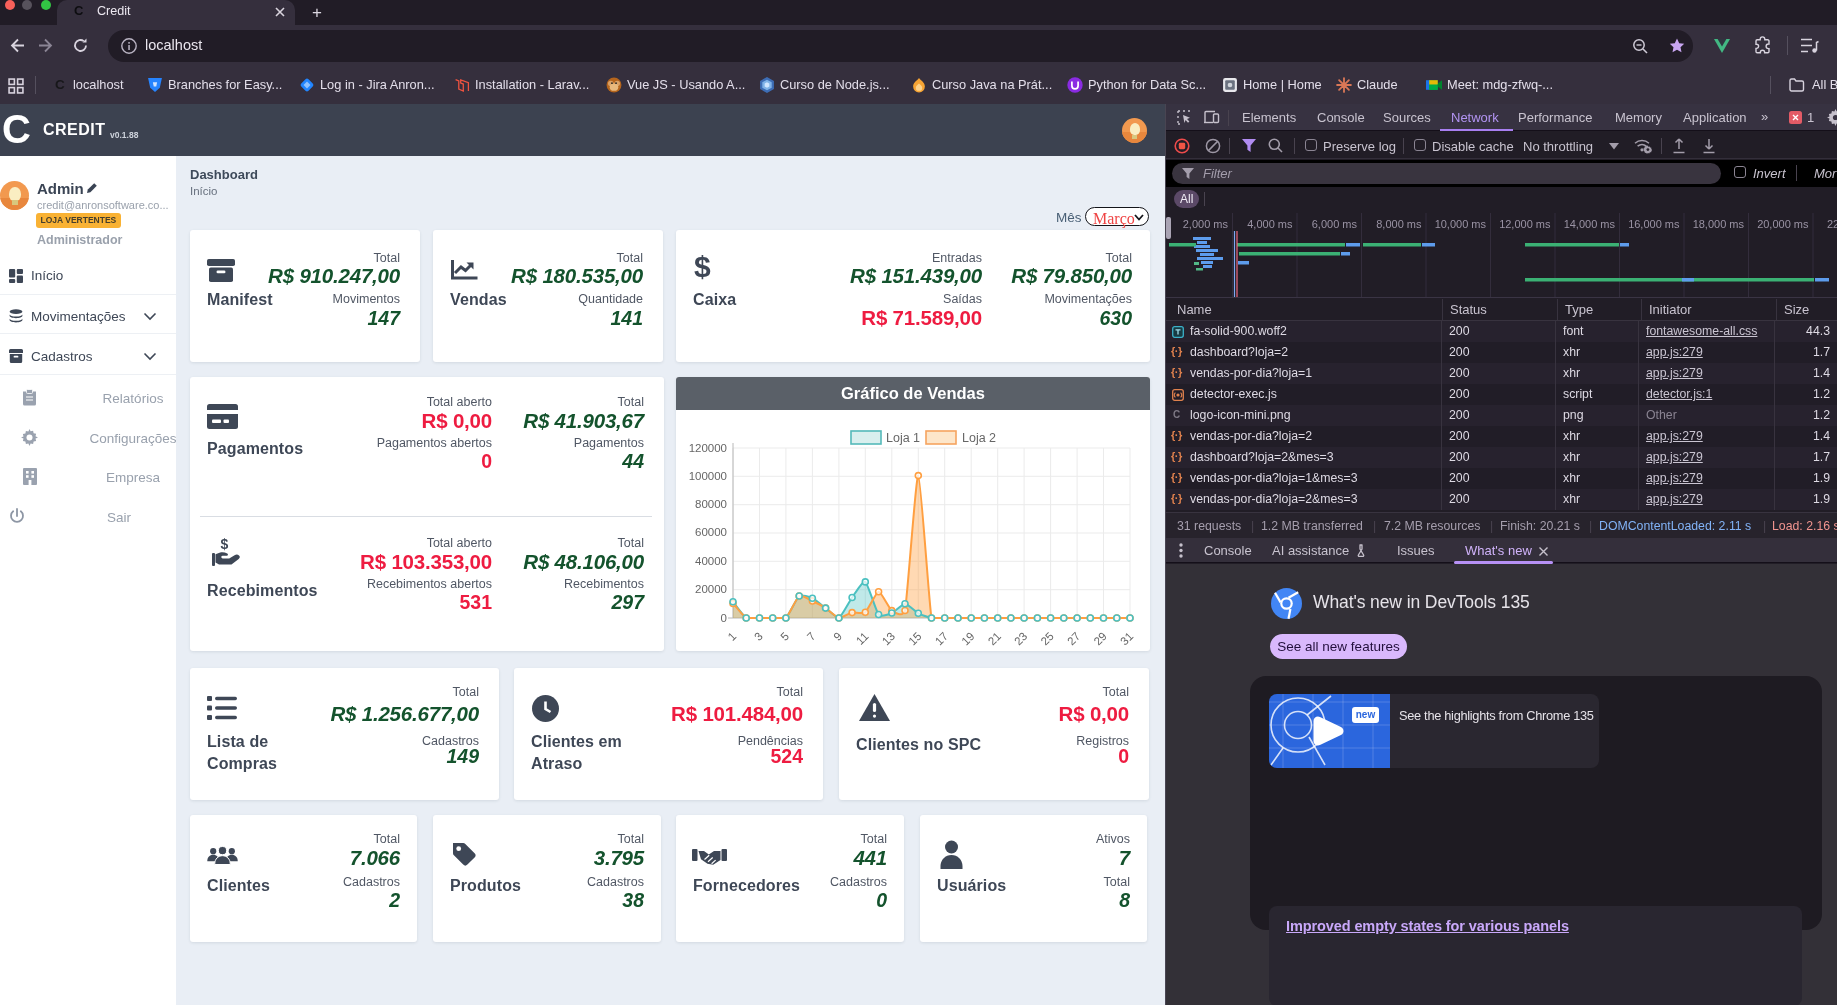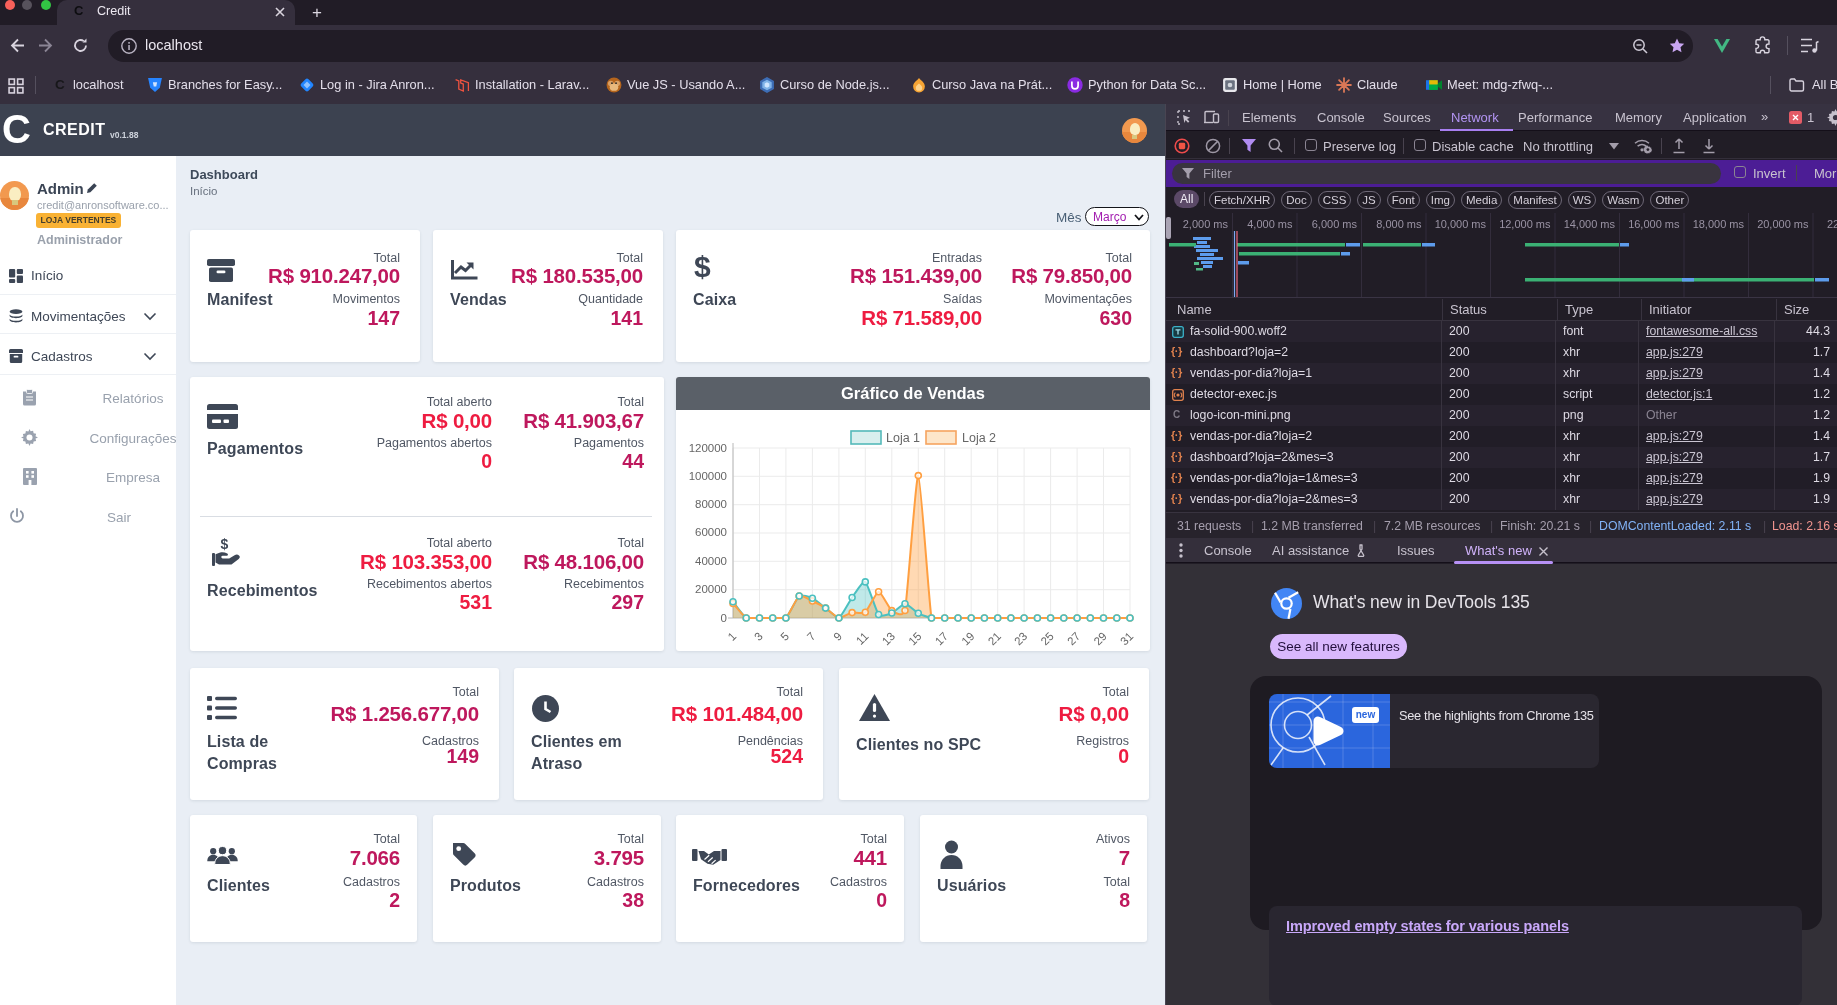--- a/index.html
+++ b/index.html
@@ -19,21 +19,21 @@
 
 #page{position:absolute;left:0;top:104px;width:1165px;height:901px;background:#e9eef5;overflow:hidden;}
 #apphead{position:absolute;left:0;top:0;width:1165px;height:52px;background:#3c4250;}
 #sidebar{position:absolute;left:0;top:52px;width:176px;height:849px;background:#ffffff;}
 .smenu{position:absolute;left:0;width:176px;font-size:13.5px;color:#3e4756;}
 .sgray{color:#99a1ad;text-align:center;}
 .card{position:absolute;background:#fff;border-radius:3px;box-shadow:0 1px 3px rgba(60,70,90,.12);}
 .clabel{position:absolute;font-size:12.5px;color:#505764;}
 .cnum{position:absolute;font-weight:bold;font-size:20.5px;letter-spacing:-0.2px;}
 .cnum2{position:absolute;font-weight:bold;font-size:19.5px;}
-.green{color:#be185d;}
+.green{color:#14532d;font-style:italic;}
 .red{color:#ee1c41;}
 .ctitle{position:absolute;font-size:16px;font-weight:bold;color:#3e4756;letter-spacing:0.1px;}
 .r{text-align:right;}
 
 #devtools{position:absolute;left:1165px;top:104px;width:672px;height:901px;background:#211d26;border-left:1px solid #494552;overflow:hidden;}
 .dt-row{position:absolute;left:0;width:671px;}
 .dtxt{color:#c8c3cf;font-size:13px;}
 .chip{display:inline-block;height:18px;line-height:17px;border:1px solid #6d6776;border-radius:9px;padding:0 4px;color:#d5d0da;font-size:11.5px;margin-right:6px;}
 .netrow{position:absolute;left:0;width:671px;height:21px;font-size:12.3px;color:#dedae4;}
 .cell{position:absolute;top:0;height:21px;line-height:21px;white-space:nowrap;overflow:hidden;}
@@ -262,21 +262,21 @@
           <path d="M8 1v7" stroke="#8d96a4" stroke-width="1.8" stroke-linecap="round"></path>
           <path d="M4.2 3.2a6 6 0 1 0 7.6 0" stroke="#8d96a4" stroke-width="1.8" fill="none" stroke-linecap="round"></path>
         </svg>
       <span class="smenu sgray" style="left:31px;top:354px;">Sair</span>
     </div>
     <div id="content">
       <span class="abs" style="left:190px;top:63px;font-size:13px;font-weight:bold;color:#3e4a5a;">Dashboard</span>
       <span class="abs" style="left:190px;top:81px;font-size:11.5px;color:#67707e;">Início</span>
       <span class="abs" style="left:1056px;top:106px;font-size:13.5px;color:#4a6076;">Mês</span>
       <div class="abs" style="left:1085px;top:103px;width:64px;height:19px;border:1.6px solid #14151a;border-radius:9.5px;background:#fff;">
-        <span class="abs" style="left:7px;top:2px;font-size:12px;color:#a21caf;">Março</span>
+        <span class="abs" style="left:7px;top:2px;font-size:16px;color:#ef4444;font-family:Liberation Serif, serif;">Março</span>
         <svg class="abs" style="left:48px;top:5.5px" width="10" height="7" viewBox="0 0 10 7">
             <path d="M1 1L5 5.5L9 1" stroke="#14151a" stroke-width="1.8" fill="none"></path>
           </svg>
       </div>
 
       <div class="card" style="left:190px;top:126px;width:230px;height:132px;">
         <svg class="abs" style="left:17px;top:29px" width="28" height="23" viewBox="0 0 28 23">
             <rect x="0" y="0" width="28" height="7" rx="1.8" fill="#3e4756"></rect>
             <rect x="2" y="8.5" width="24" height="14.5" rx="1.8" fill="#3e4756"></rect>
             <rect x="9.5" y="11.5" width="9" height="2.8" rx="1.4" fill="#fff"></rect>
@@ -658,37 +658,36 @@
       <svg class="abs" style="left:506px;top:6px" width="14" height="16" viewBox="0 0 14 16">
           <path d="M7 1v10M7 1L3.5 4.5M7 1l3.5 3.5" stroke="#a39daa" stroke-width="1.5" fill="none"></path>
           <path d="M1.5 14.5h11" stroke="#a39daa" stroke-width="1.5"></path>
         </svg>
       <svg class="abs" style="left:536px;top:6px" width="14" height="16" viewBox="0 0 14 16">
           <path d="M7 11V1M7 11L3.5 7.5M7 11l3.5-3.5" stroke="#a39daa" stroke-width="1.5" fill="none"></path>
           <path d="M1.5 14.5h11" stroke="#a39daa" stroke-width="1.5"></path>
         </svg>
     </div>
 
-    <div class="dt-row" style="top:56px;height:27px;background:#4c1d95;">
+    <div class="dt-row" style="top:56px;height:27px;background:#000000;font-style:italic;">
       <div class="abs" style="left:6px;top:3px;width:549px;height:21px;border-radius:10.5px;background:#39343f;">
         <svg class="abs" style="left:10px;top:5px" width="12" height="11" viewBox="0 0 12 11">
             <path d="M0 0h12L7.4 5.5V11L4.6 9V5.5z" fill="#a49eac"></path>
           </svg>
         <span class="abs" style="left:31px;top:3px;font-size:13px;color:#a49eac;">Filter</span>
       </div>
       <div class="abs" style="left:568px;top:6px;width:12px;height:12px;border:1.5px solid #8b8593;border-radius:3px;"></div>
       <span class="abs dtxt" style="left:587px;top:6px;">Invert</span>
       <div class="abs" style="left:630px;top:5px;width:1px;height:16px;background:#49434f;"></div>
       <span class="abs dtxt" style="left:648px;top:6px;">Mor</span>
     </div>
 
     <div class="dt-row" style="top:83px;height:26px;background:#211d26;">
       <div class="abs" style="left:8px;top:3px;height:18px;line-height:18px;padding:0 6px;background:#5b4967;border-radius:9px;color:#f0ebf5;font-size:12px;">All</div>
       <div class="abs" style="left:38px;top:5px;width:1px;height:14px;background:#49434f;"></div>
-      <div class="abs" style="left:43px;top:3px;"><span class="chip">Fetch/XHR</span><span class="chip">Doc</span><span class="chip">CSS</span><span class="chip">JS</span><span class="chip">Font</span><span class="chip">Img</span><span class="chip">Media</span><span class="chip">Manifest</span><span class="chip">WS</span><span class="chip">Wasm</span><span class="chip">Other</span></div>
     </div>
 
     <div class="dt-row" style="top:109px;height:85px;background:#211d26;border-bottom:1px solid #3a3444;">
       <svg class="abs" style="left:0;top:0" width="671" height="84" viewBox="0 0 671 84">
         <g stroke="#332d3c" stroke-width="1">
           <line x1="66.5" y1="0" x2="66.5" y2="84"></line>
             <line x1="131" y1="0" x2="131" y2="84"></line>
             <line x1="195.5" y1="0" x2="195.5" y2="84"></line>
             <line x1="260" y1="0" x2="260" y2="84"></line>
             <line x1="324.5" y1="0" x2="324.5" y2="84"></line>

